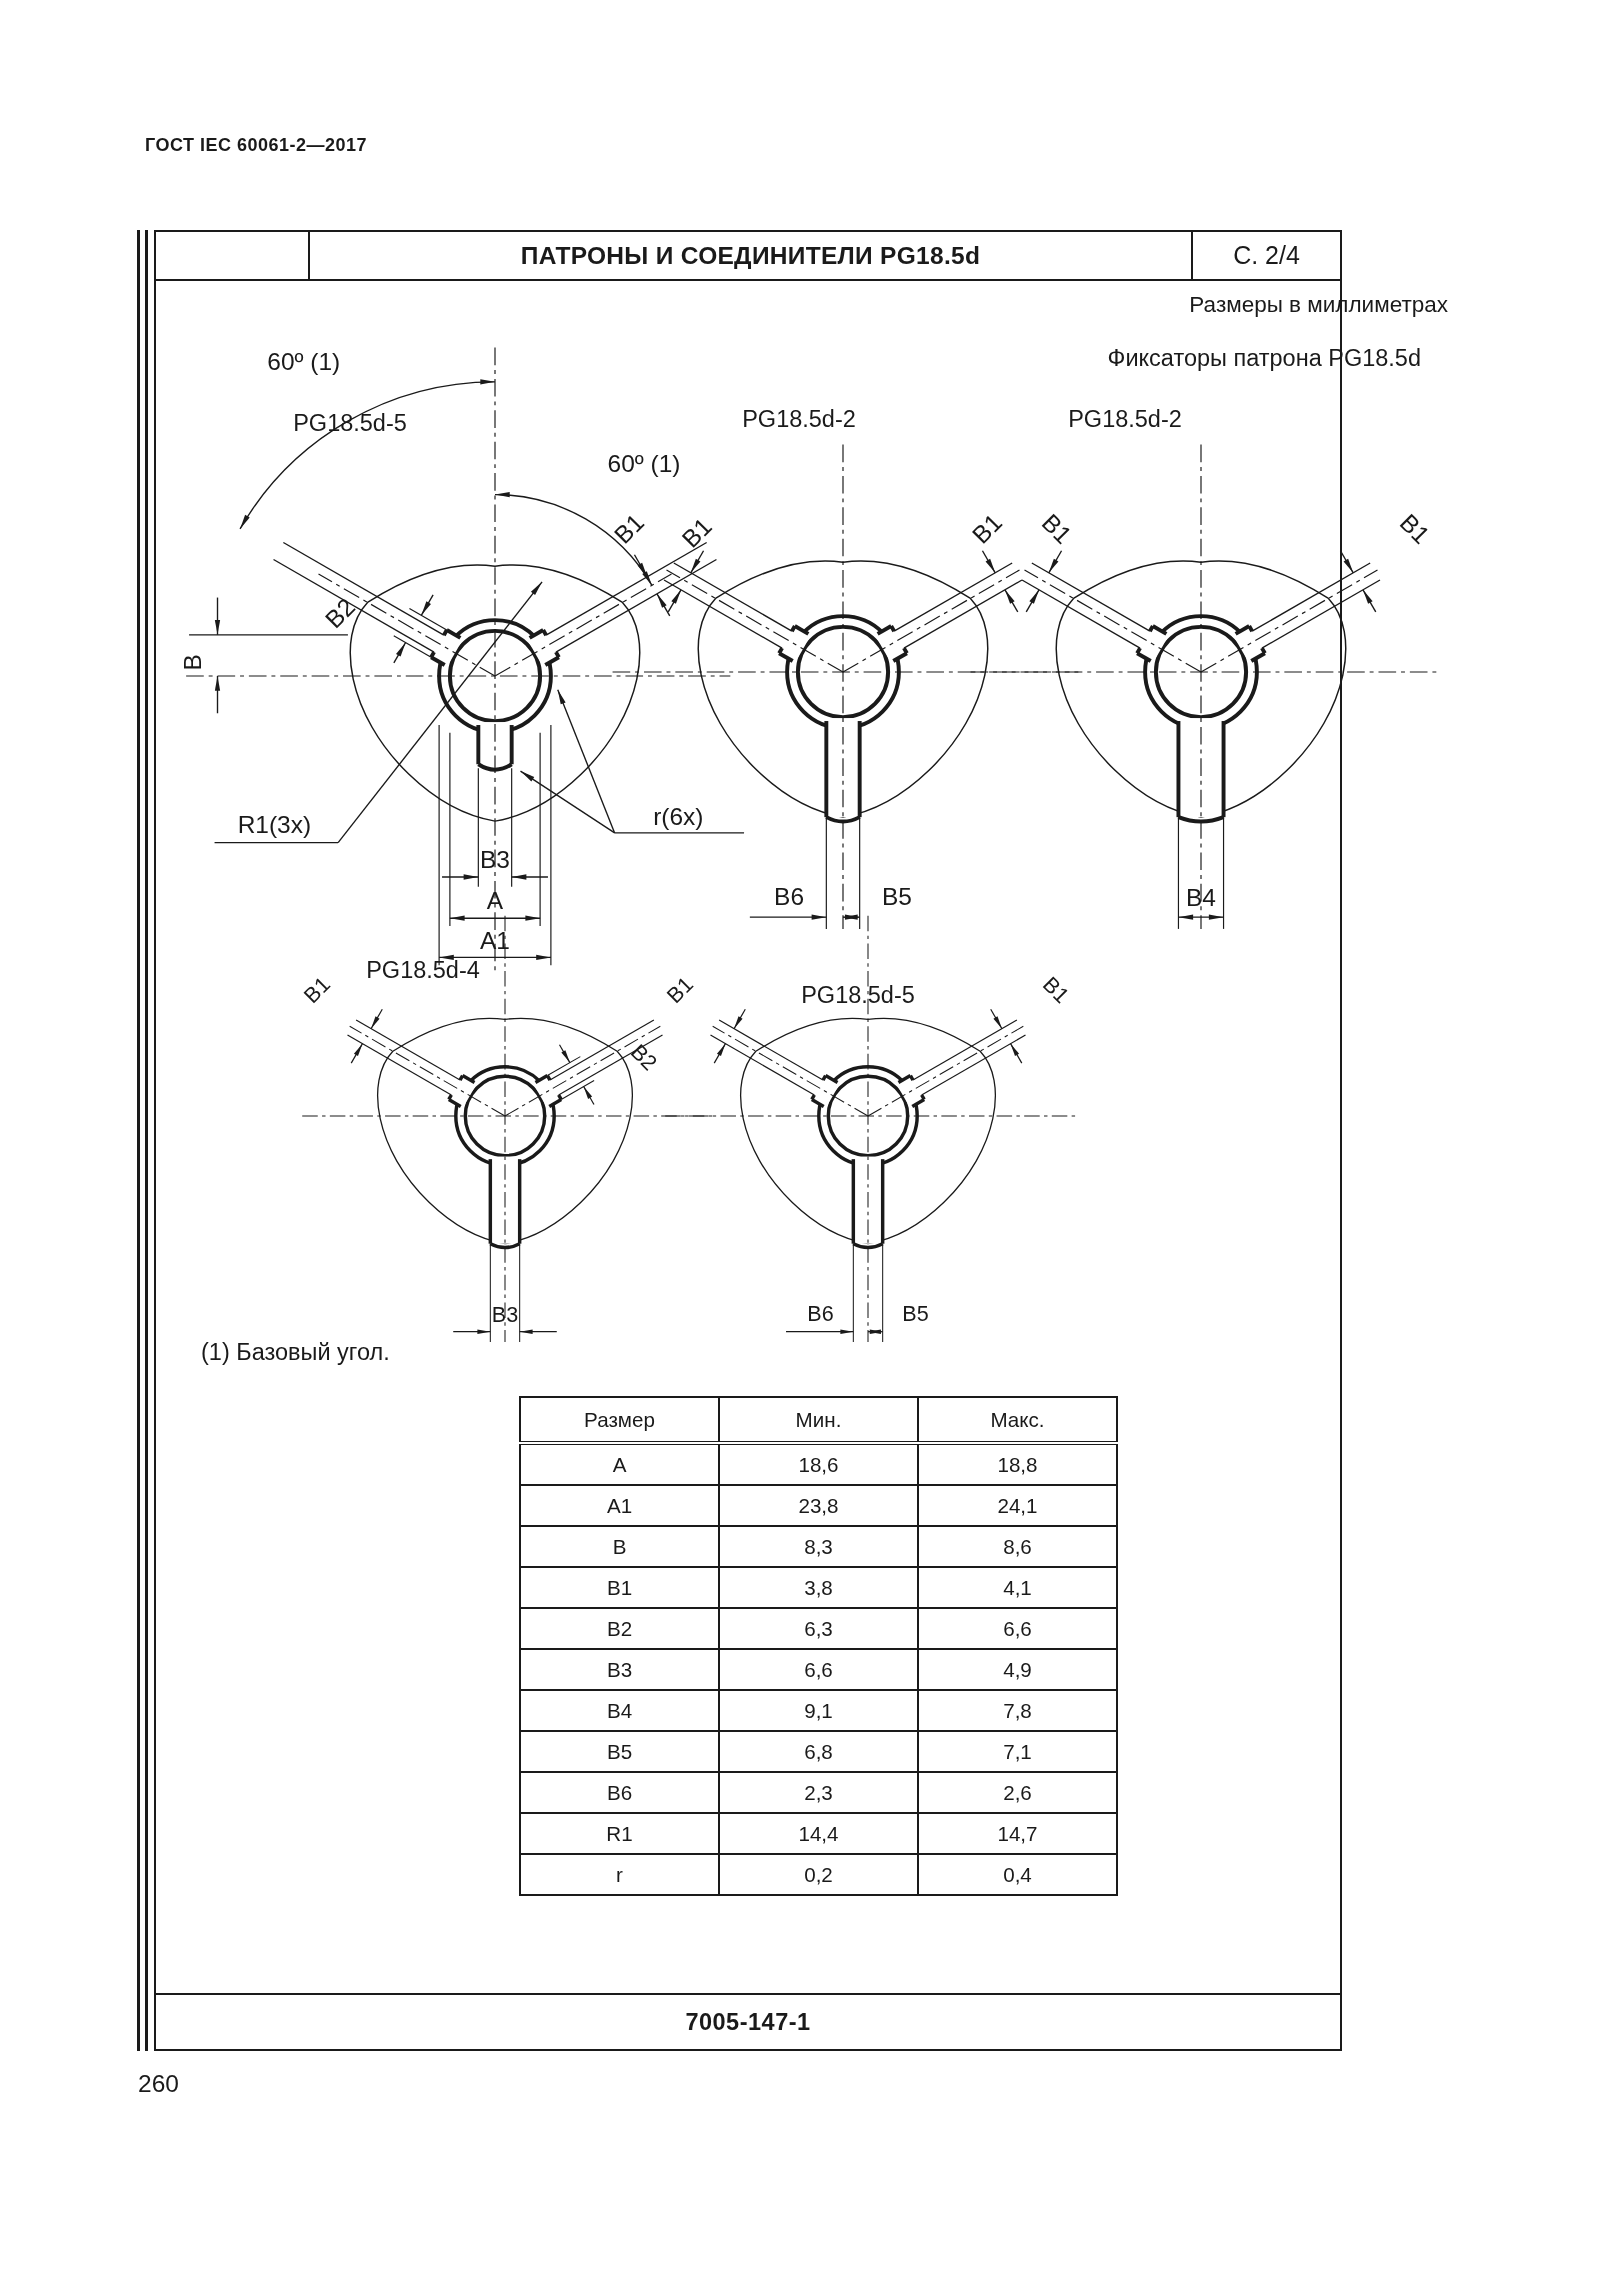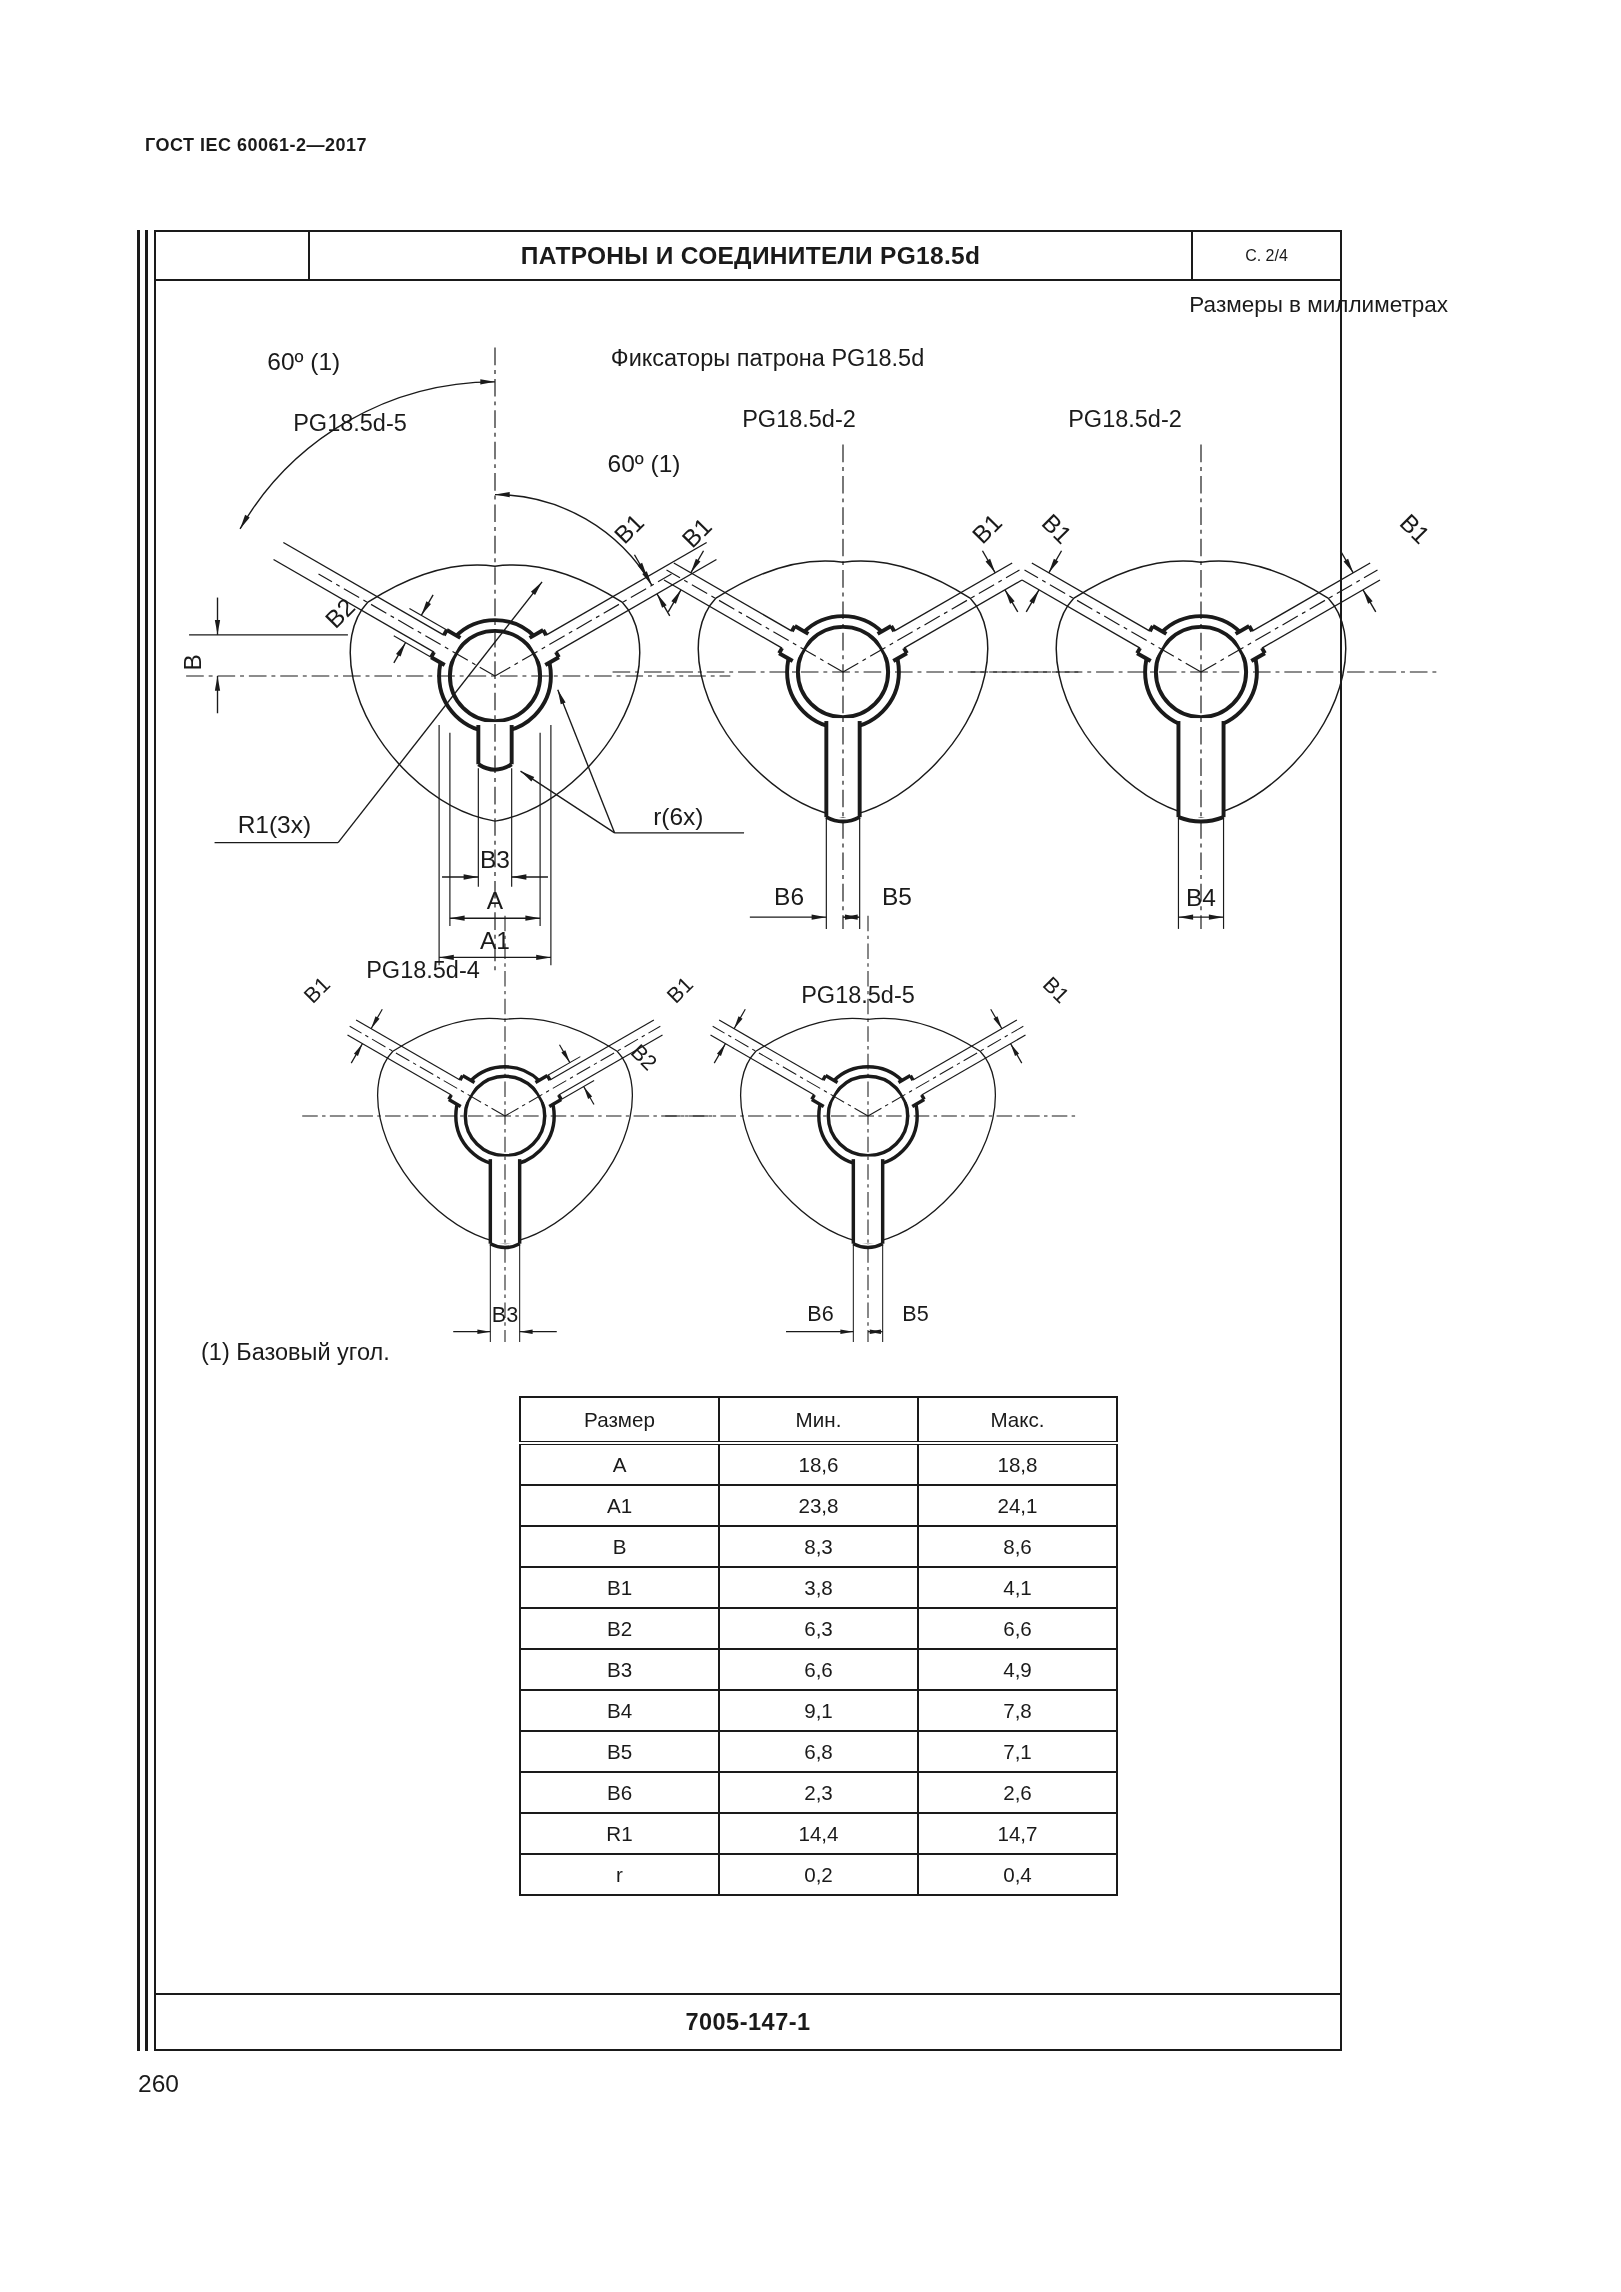--- a/index.html
+++ b/index.html
@@ -9,21 +9,21 @@
     -webkit-font-smoothing:antialiased;
   }
   .abs{position:absolute;}
   .doc-code{left:145px;top:135px;font-size:18px;font-weight:bold;letter-spacing:0.5px;}
   .vrule{top:230px;height:1821px;width:2.9px;background:#1a1a1a;}
   .vrule.r1{left:137px;} .vrule.r2{left:145px;}
   .sheet{left:154px;top:230px;width:1188px;height:1821px;border:2.9px solid #1a1a1a;box-sizing:border-box;background:#fff;}
   .sheet-header{position:absolute;left:0;top:0;right:0;height:49px;border-bottom:2.9px solid #1a1a1a;display:flex;box-sizing:border-box;}
   .hd-cell-empty{width:154px;border-right:2.9px solid #1a1a1a;box-sizing:border-box;}
   .hd-cell-title{flex:1;display:flex;align-items:center;justify-content:center;font-weight:bold;font-size:24.5px;letter-spacing:0.3px;}
-  .hd-cell-ref{width:149px;border-left:2.9px solid #1a1a1a;box-sizing:border-box;display:flex;align-items:center;justify-content:center;font-size:16px;}
+  .hd-cell-ref{width:149px;border-left:2.9px solid #1a1a1a;box-sizing:border-box;display:flex;align-items:center;justify-content:center;font-size:25px;}
   .units-note{right:173px;top:292px;font-size:22.5px;}
   .subtitle{left:0;top:345px;width:1255px;text-align:center;font-size:23.5px;}
   .diag-title{font-size:23.5px;text-align:center;width:196px;}
   .footnote{left:201px;top:1339px;font-size:23.5px;}
   .footer-bar{position:absolute;left:0;right:0;bottom:0;height:54px;border-top:2.9px solid #1a1a1a;display:flex;align-items:center;justify-content:center;font-weight:bold;font-size:23.5px;letter-spacing:0.5px;}
   .page-num{left:138px;top:2070px;font-size:24.5px;}
 
   table.dims{position:absolute;left:519px;top:1396px;border-collapse:collapse;border:2.9px solid #1a1a1a;background:#fff;}
   table.dims th{width:195px;height:41px;font-weight:normal;font-size:20.6px;border:2px solid #1a1a1a;border-bottom:4.9px double #1a1a1a;text-align:center;}
   table.dims td{height:37px;font-size:20.6px;border:2px solid #1a1a1a;text-align:center;}
@@ -44,21 +44,21 @@
     <div class="hd-cell-empty"></div>
     <div class="hd-cell-title">ПАТРОНЫ И СОЕДИНИТЕЛИ PG18.5d</div>
     <div class="hd-cell-ref">С. 2/4</div>
   </div>
   <div class="footer-bar">
     <span>7005-147-1</span>
   </div>
 </div>
 
 <div class="abs units-note">Размеры в миллиметрах</div>
-<div class="abs subtitle" style="left:140px;">Фиксаторы патрона PG18.5d</div>
+<div class="abs subtitle" style="left:166px;text-align:right;">Фиксаторы патрона PG18.5d</div>
 
 <div class="abs diag-title" style="left:252px;top:410px;">PG18.5d-5</div>
 <div class="abs diag-title" style="left:701px;top:406px;">PG18.5d-2</div>
 <div class="abs diag-title" style="left:1027px;top:406px;">PG18.5d-2</div>
 <div class="abs diag-title" style="left:325px;top:957px;">PG18.5d-4</div>
 <div class="abs diag-title" style="left:760px;top:982px;">PG18.5d-5</div>
 
 <svg class="diag" id="svg-d0" viewBox="-360 -360 720 720" width="706" height="706" style="left:142px;top:323px;">
     <g transform="scale(1)">
       <path d="M -130,-75 Q -60,-120 0,-112 Q 60,-120 130,-75 C 163,-40 150,40 88,100 C 60,127 30,143 0,148 C -30,143 -60,127 -88,100 C -150,40 -163,-40 -130,-75 Z" stroke="#1a1a1a" stroke-width="1.5" fill="none" stroke-linecap="butt"></path>

